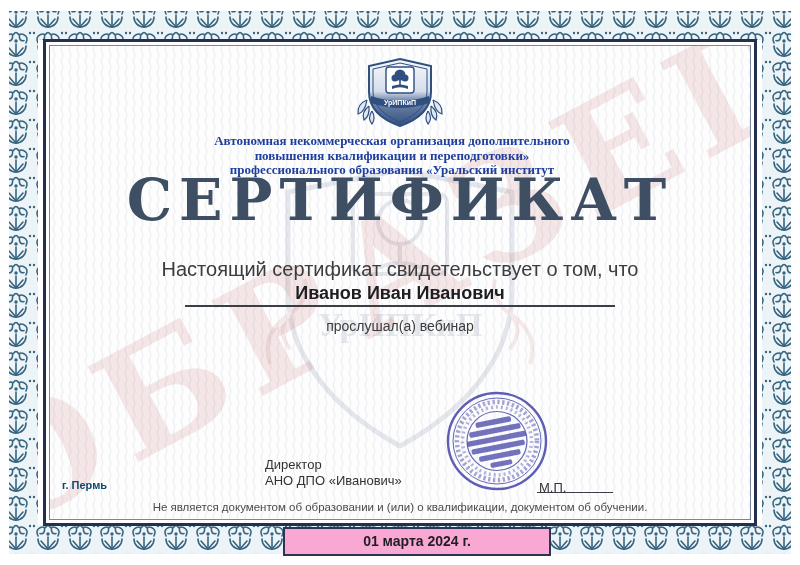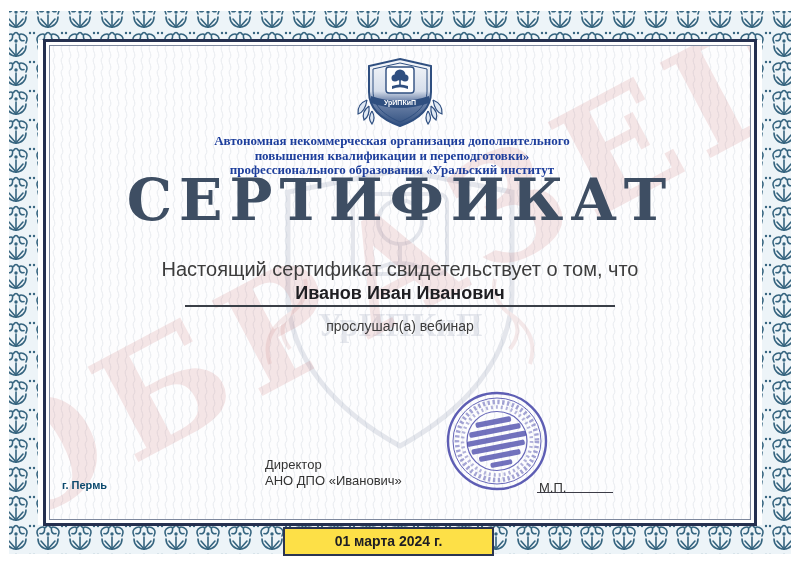--- a/index.html
+++ b/index.html
@@ -48,22 +48,22 @@
   .stamp{position:absolute; left:393px; top:344px; width:108px; height:104px;}
   .director{position:absolute; left:215px; top:411px; font-size:13px;
     line-height:15.5px; color:#333;}
   .city{position:absolute; left:12px; top:433px; font-size:11px; color:#0c4a6e;font-weight:bold;}
   .mp{position:absolute; left:445px; top:434px; font-size:13px; color:#333; z-index:3;margin-left:44px;}
   .sig-line{position:absolute; left:487px; top:446px; width:76px;
     border-top:1.5px solid #3c3c46; z-index:3;}
   .disclaimer{position:absolute; top:455px; left:0; right:0; text-align:center;
     font-size:11.5px; color:#4a4a4a;}
   .date-box{
-    position:absolute; left:283px; top:527px; width:211px; height:29px;
-    background:#fde047; border:2px solid #2b3552; box-sizing:border-box;
+    position:absolute; left:283px; top:527px; width:268px; height:29px;
+    background:#f9a8d4; border:2px solid #2b3552; box-sizing:border-box;
     text-align:center; font-size:14px; font-weight:bold; color:#1e1e24;
     line-height:25px; z-index:5;
   }
 </style>
 </head>
 <body>
 
 <div class="page">
 
   <svg class="border-svg" width="800" height="565" viewBox="0 0 800 565" xmlns="http://www.w3.org/2000/svg">
@@ -196,20 +196,21 @@
       <div class="director">
         <div>Директор</div>
         <div>АНО ДПО «Иванович»</div>
       </div>
 
       <div class="city">г. Пермь</div>
 
       <div class="mp">М.П.</div>
       <div class="sig-line"></div>
 
+      <div class="disclaimer">Не является документом об образовании и (или) о квалификации, документом об обучении.</div>
     </div>
   </div>
 
   <div class="date-box">
     <span>01 марта 2024 г.</span>
   </div>
 
 </div>
 
 </body></html>

